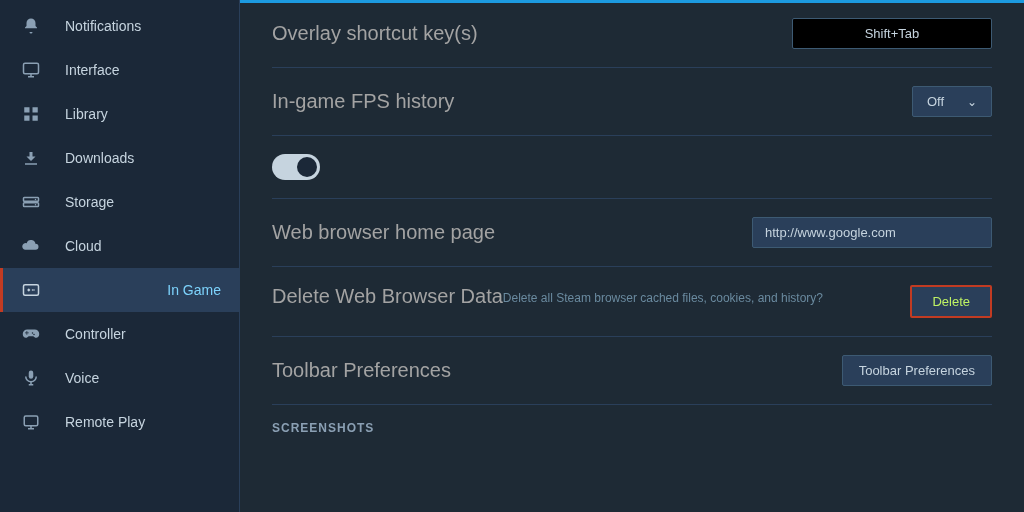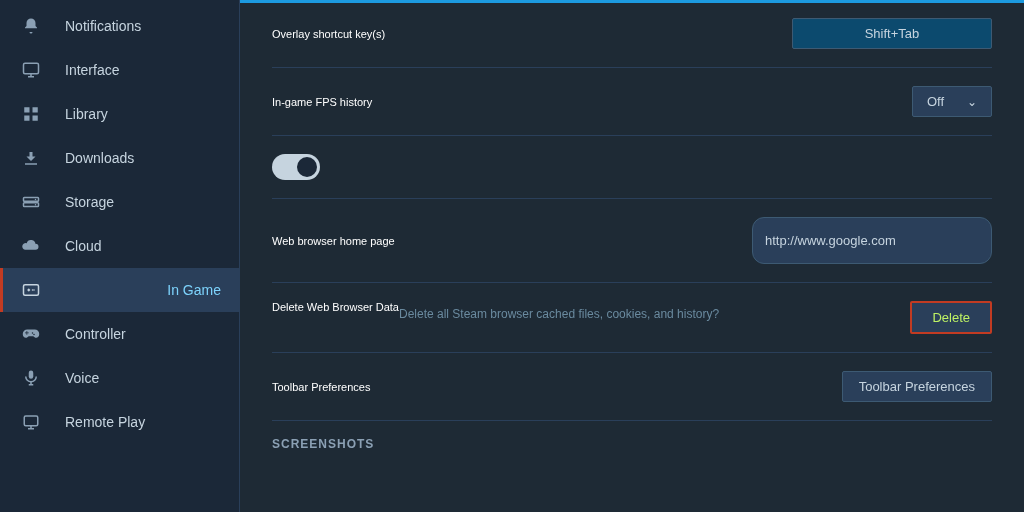--- a/index.html
+++ b/index.html
@@ -75,43 +75,43 @@
       justify-content: space-between;
       padding: 18px 0;
       border-bottom: 1px solid #2a3f5a;
     }
 
     .setting-row:last-child {
       border-bottom: none;
     }
 
     .setting-label {
-      font-size: 11px;
-      color: #ffffff;
+      font-size: 20px;
+      color: #a3a3a3;
     }
 
     .setting-label.muted {
       font-size: 12px;
       color: #6a8a9f;
       margin-top: 2px;
     }
 
     .setting-label-group {
       display: flex;
     }
 
     .setting-control {
       display: flex;
       align-items: center;
       gap: 8px;
     }
 
     
     .input-box {
-      background: #0c4a6e;
+      background: #000000;
       border: 1px solid #3d5a73;
       color: #c6d4df;
       padding: 7px 12px;
       font-size: 13px;
       min-width: 200px;
       text-align: center;
       border-radius: 2px;
     }
 
     
@@ -191,24 +191,24 @@
       color: #8ba0b4;
       letter-spacing: 1px;
       text-transform: uppercase;
     }
 
     
     .url-input {
       background: #2a3f5a;
       border: 1px solid #3d5a73;
       color: #c6d4df;
-      padding: 15px 12px;
+      padding: 7px 12px;
       font-size: 13px;
       min-width: 240px;
-      border-radius: 12px;
+      border-radius: 2px;
     }
 
     
     .main::-webkit-scrollbar { width: 6px; }
     .main::-webkit-scrollbar-track { background: #1e2a35; }
     .main::-webkit-scrollbar-thumb { background: #3d5a73; border-radius: 3px; }
   </style>
 </head>
 <body>
 

